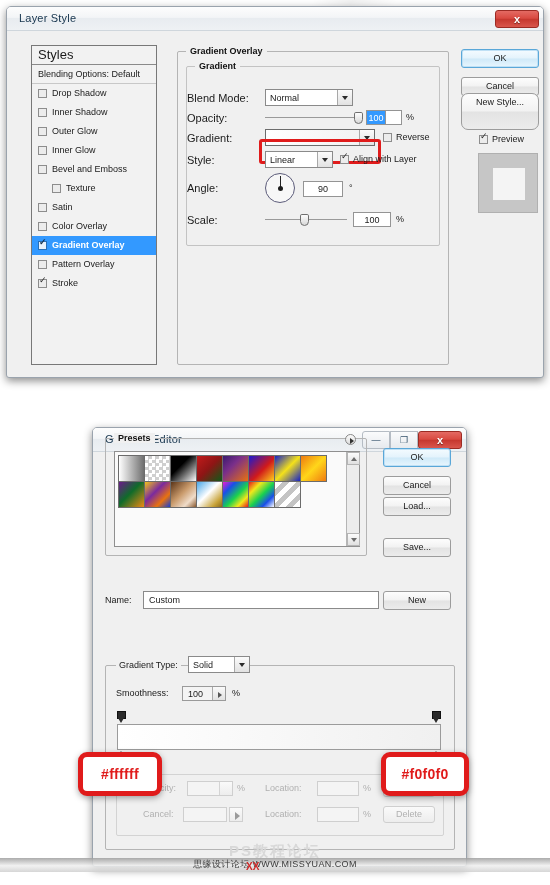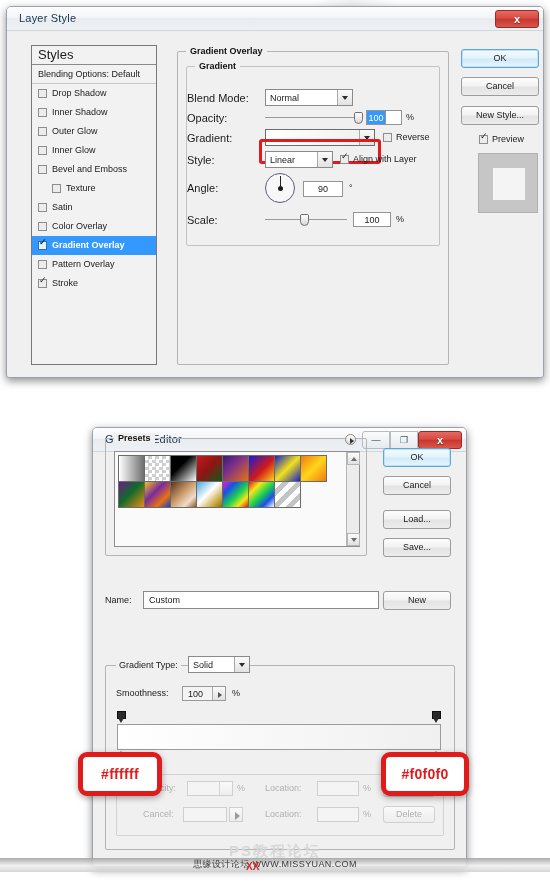--- a/index.html
+++ b/index.html
@@ -480,21 +480,21 @@
             <div class="slider-track" style="left:78px; width:82px;"></div>
             <div class="slider-thumb" style="left:113px;"></div>
             <div class="numbox" style="left:166px; top:1px; width:38px;">100</div>
             <span class="unit" style="left:209px;">%</span>
           </div>
         </div>
       </div>
 
       <div class="btn primary" style="left:444px; top:12px; width:78px; height:19px; line-height:17px;">OK</div>
       <div class="btn" style="left:444px; top:40px; width:78px; height:19px; line-height:17px;">Cancel</div>
-      <div class="btn" style="left:444px; top:69px; width:78px; height:19px; line-height:17px;">New Style...</div>
+      <div class="btn" style="left:444px; top:56px; width:78px; height:37px; line-height:17px;border-radius:7px;">New Style...</div>
       <div class="preview-chk" style="left:462px; top:97px;">
         <span class="cb on"></span>
         <span>Preview</span>
       </div>
       <div class="preview-thumb" style="left:461px; top:116px; width:60px; height:60px;">
         <span class="sq"></span>
       </div>
     </div>
   </div>
 </div>
@@ -533,21 +533,21 @@
         </div>
         <div class="preset-scroll">
           <div class="sb-arrow up"></div>
           <div class="sb-arrow dn"></div>
         </div>
       </div>
     </div>
 
     <div class="btn primary" style="left:290px; top:20px; width:68px; height:19px; line-height:17px;">OK</div>
     <div class="btn" style="left:290px; top:48px; width:68px; height:19px; line-height:17px;">Cancel</div>
-    <div class="btn" style="left:290px; top:82px; width:68px; height:19px; line-height:17px;">Load...</div>
+    <div class="btn" style="left:290px; top:69px; width:68px; height:19px; line-height:17px;">Load...</div>
     <div class="btn" style="left:290px; top:110px; width:68px; height:19px; line-height:17px;">Save...</div>
 
     <span class="lbl" style="left:12px; top:163px;">Name:</span>
     <div class="textbox" style="left:50px; top:163px; width:236px;">Custom</div>
     <div class="btn" style="left:290px; top:163px; width:68px; height:19px; line-height:17px;">New</div>
 
     <div class="group" id="gtype-group">
 
       <span class="lbl" style="left:10px; top:-10px; background:#f0f0f0; padding:0 3px;">Gradient Type:</span>
       <div class="dropdown" style="left:82px; top:-10px; width:62px;">

